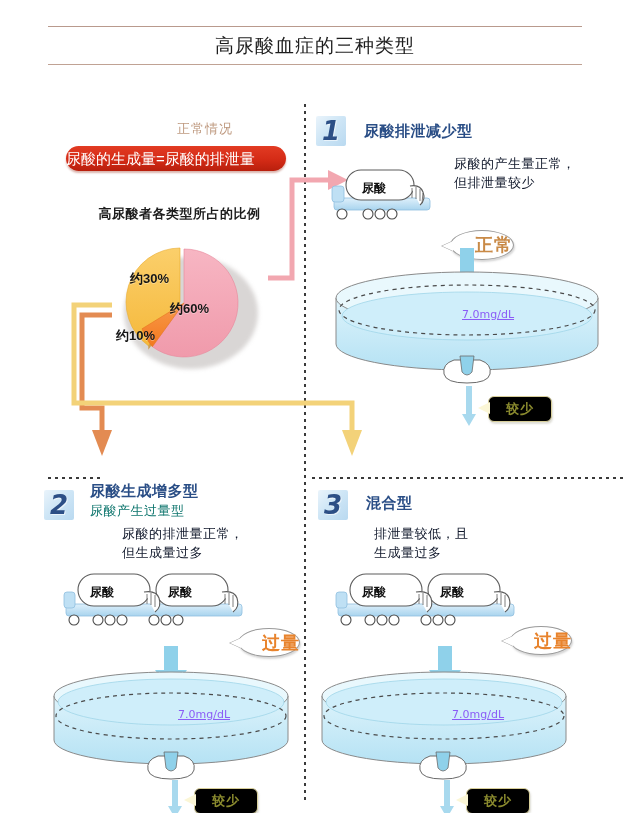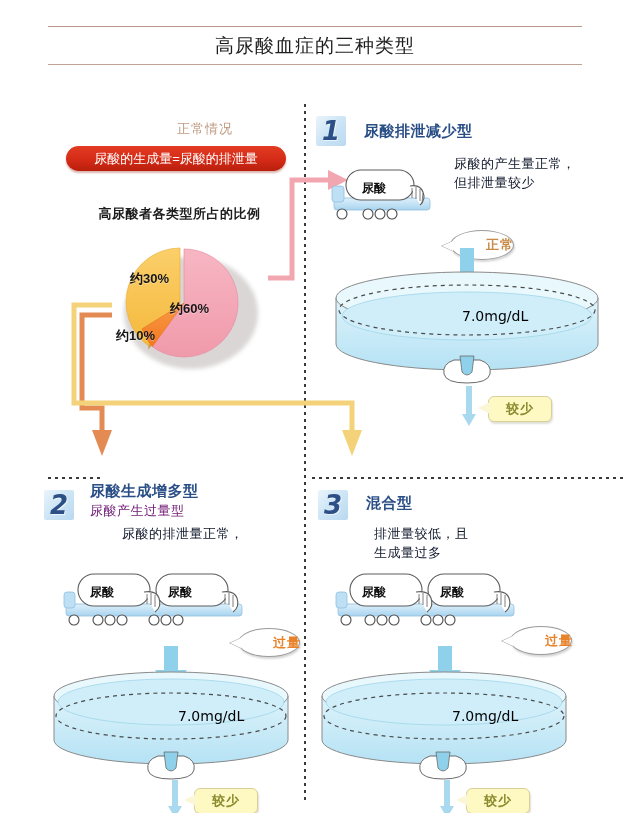--- a/index.html
+++ b/index.html
@@ -42,21 +42,21 @@
     font-size:13px;color:#bf9a80;letter-spacing:1px;
   }
   .pill{
     position:absolute;left:66px;top:146px;width:220px;height:25px;
     border-radius:13px;
     background:linear-gradient(to bottom,#e23b23 0%,#d42b16 55%,#b81f0d 100%);
     box-shadow:0 2px 2px rgba(150,40,20,.35);
   }
   .pill-text{
     position:absolute;left:0;top:0;width:220px;height:25px;line-height:25px;
-    text-align:center;color:#fff;font-size:13px;letter-spacing:0px;
+    text-align:left;color:#fff;font-size:15px;letter-spacing:0px;
     white-space:nowrap;
   }
   .pie-caption{
     position:absolute;left:72px;top:205px;width:215px;text-align:center;
     font-size:13px;color:#1d1d1d;font-weight:600;letter-spacing:.5px;
   }
 
   
   .pie-wrap{position:absolute;left:112px;top:245px;width:170px;height:130px;}
   .pie-shadow{
@@ -90,69 +90,70 @@
     position:absolute;left:0;top:0;width:30px;height:30px;line-height:30px;
     text-align:center;font-size:26px;font-weight:700;color:#2c4f86;
     font-family:"DejaVu Sans",sans-serif;font-style:italic;
     text-shadow:1px 1px 0 rgba(255,255,255,.6);
   }
   .p-title{
     position:absolute;font-size:15px;font-weight:700;color:#2a4e86;
     letter-spacing:.5px;white-space:nowrap;
   }
   .p-sub{
-    position:absolute;font-size:13px;color:#701a75;letter-spacing:.5px;white-space:nowrap;
+    position:absolute;font-size:13px;color:#0f766e;letter-spacing:.5px;white-space:nowrap;
   }
   .p-desc{
     position:absolute;font-size:13px;color:#0f172a;line-height:19px;letter-spacing:.5px;
   }
 
   
   .truck{position:absolute;}
   .tank-text{
     position:absolute;font-size:12px;color:#111;font-weight:600;white-space:nowrap;
   }
 
   
   .bubble-oval{
     position:absolute;border:1px solid #9a9a9a;border-radius:50%;
     background:#ffffff;box-shadow:1px 2px 2px rgba(120,120,120,.30);
   }
   .bubble-oval-text{
-    position:absolute;left:18px;top:0;width:100%;height:100%;
+    position:absolute;left:12px;top:0;width:100%;height:100%;
     display:flex;align-items:center;justify-content:center;
-    font-size:13px;letter-spacing:1px;color:#c98a47;font-weight:600;
+    font-size:18px;letter-spacing:1px;color:#c98a47;font-weight:600;
   }
   .bubble-oval-text.orange{color:#e8832c;text-align:right;}
   .bubble-tail{
     position:absolute;width:0;height:0;
     border-top:5px solid transparent;border-bottom:5px solid transparent;
     border-right:11px solid #ffffff;
     filter:drop-shadow(-1px 0 0 #9a9a9a);
   }
   .bubble-rect{
     position:absolute;border:1px solid #d8cf9a;border-radius:6px;
-    background:#fef9c3;box-shadow:1px 2px 2px rgba(140,135,110,.28);
+    background:#000000;box-shadow:1px 2px 2px rgba(140,135,110,.28);
   }
   .bubble-rect-text{
     position:absolute;left:0;top:0;width:100%;height:100%;
     display:flex;align-items:center;justify-content:center;
     font-size:13px;letter-spacing:1px;color:#8a8a2e;font-weight:600;
   }
   .bubble-rect-tail{
     position:absolute;width:0;height:0;
     border-top:6px solid transparent;border-bottom:6px solid transparent;
     border-right:12px solid #fbf6d6;
   }
 
   
   .basin{position:absolute;}
   .mg-label{
-    position:absolute;font-size:14px;color:#000000;white-space:nowrap;
+    position:absolute;font-size:11px;color:#8b5cf6;white-space:nowrap;
     font-family:"DejaVu Sans",sans-serif;
+    text-decoration:underline;
   }
 </style>
 </head>
 <body>
 
 <div class="page">
 
   <div class="title-block">
     <div class="rule"></div>
     <div class="title-text">高尿酸血症的三种类型</div>
@@ -286,20 +287,21 @@
   </div>
 
   <div class="panel p2">
     <div class="numbox" style="left:4px;top:10px;">
       <div class="numglyph">2</div>
     </div>
     <div class="p-title" style="left:50px;top:2px;text-align:right;">尿酸生成增多型</div>
     <div class="p-sub" style="left:50px;top:22px;">尿酸产生过量型</div>
     <div class="p-desc" style="left:82px;top:44px;">
       <div>尿酸的排泄量正常，</div>
+      <div>但生成量过多</div>
     </div>
 
     <svg class="truck" style="left:18px;top:88px;" width="220" height="72" viewBox="0 0 220 72">
       <defs>
         <linearGradient id="tk2" x1="0" y1="0" x2="0" y2="1">
           <stop offset="0%" stop-color="#dff0fb"></stop>
             <stop offset="100%" stop-color="#a9d4ee"></stop>
         </linearGradient>
       </defs>
       <rect x="8" y="36" width="176" height="12" rx="3" fill="url(#tk2)" stroke="#8fbfe0" stroke-width="0.8"></rect>

